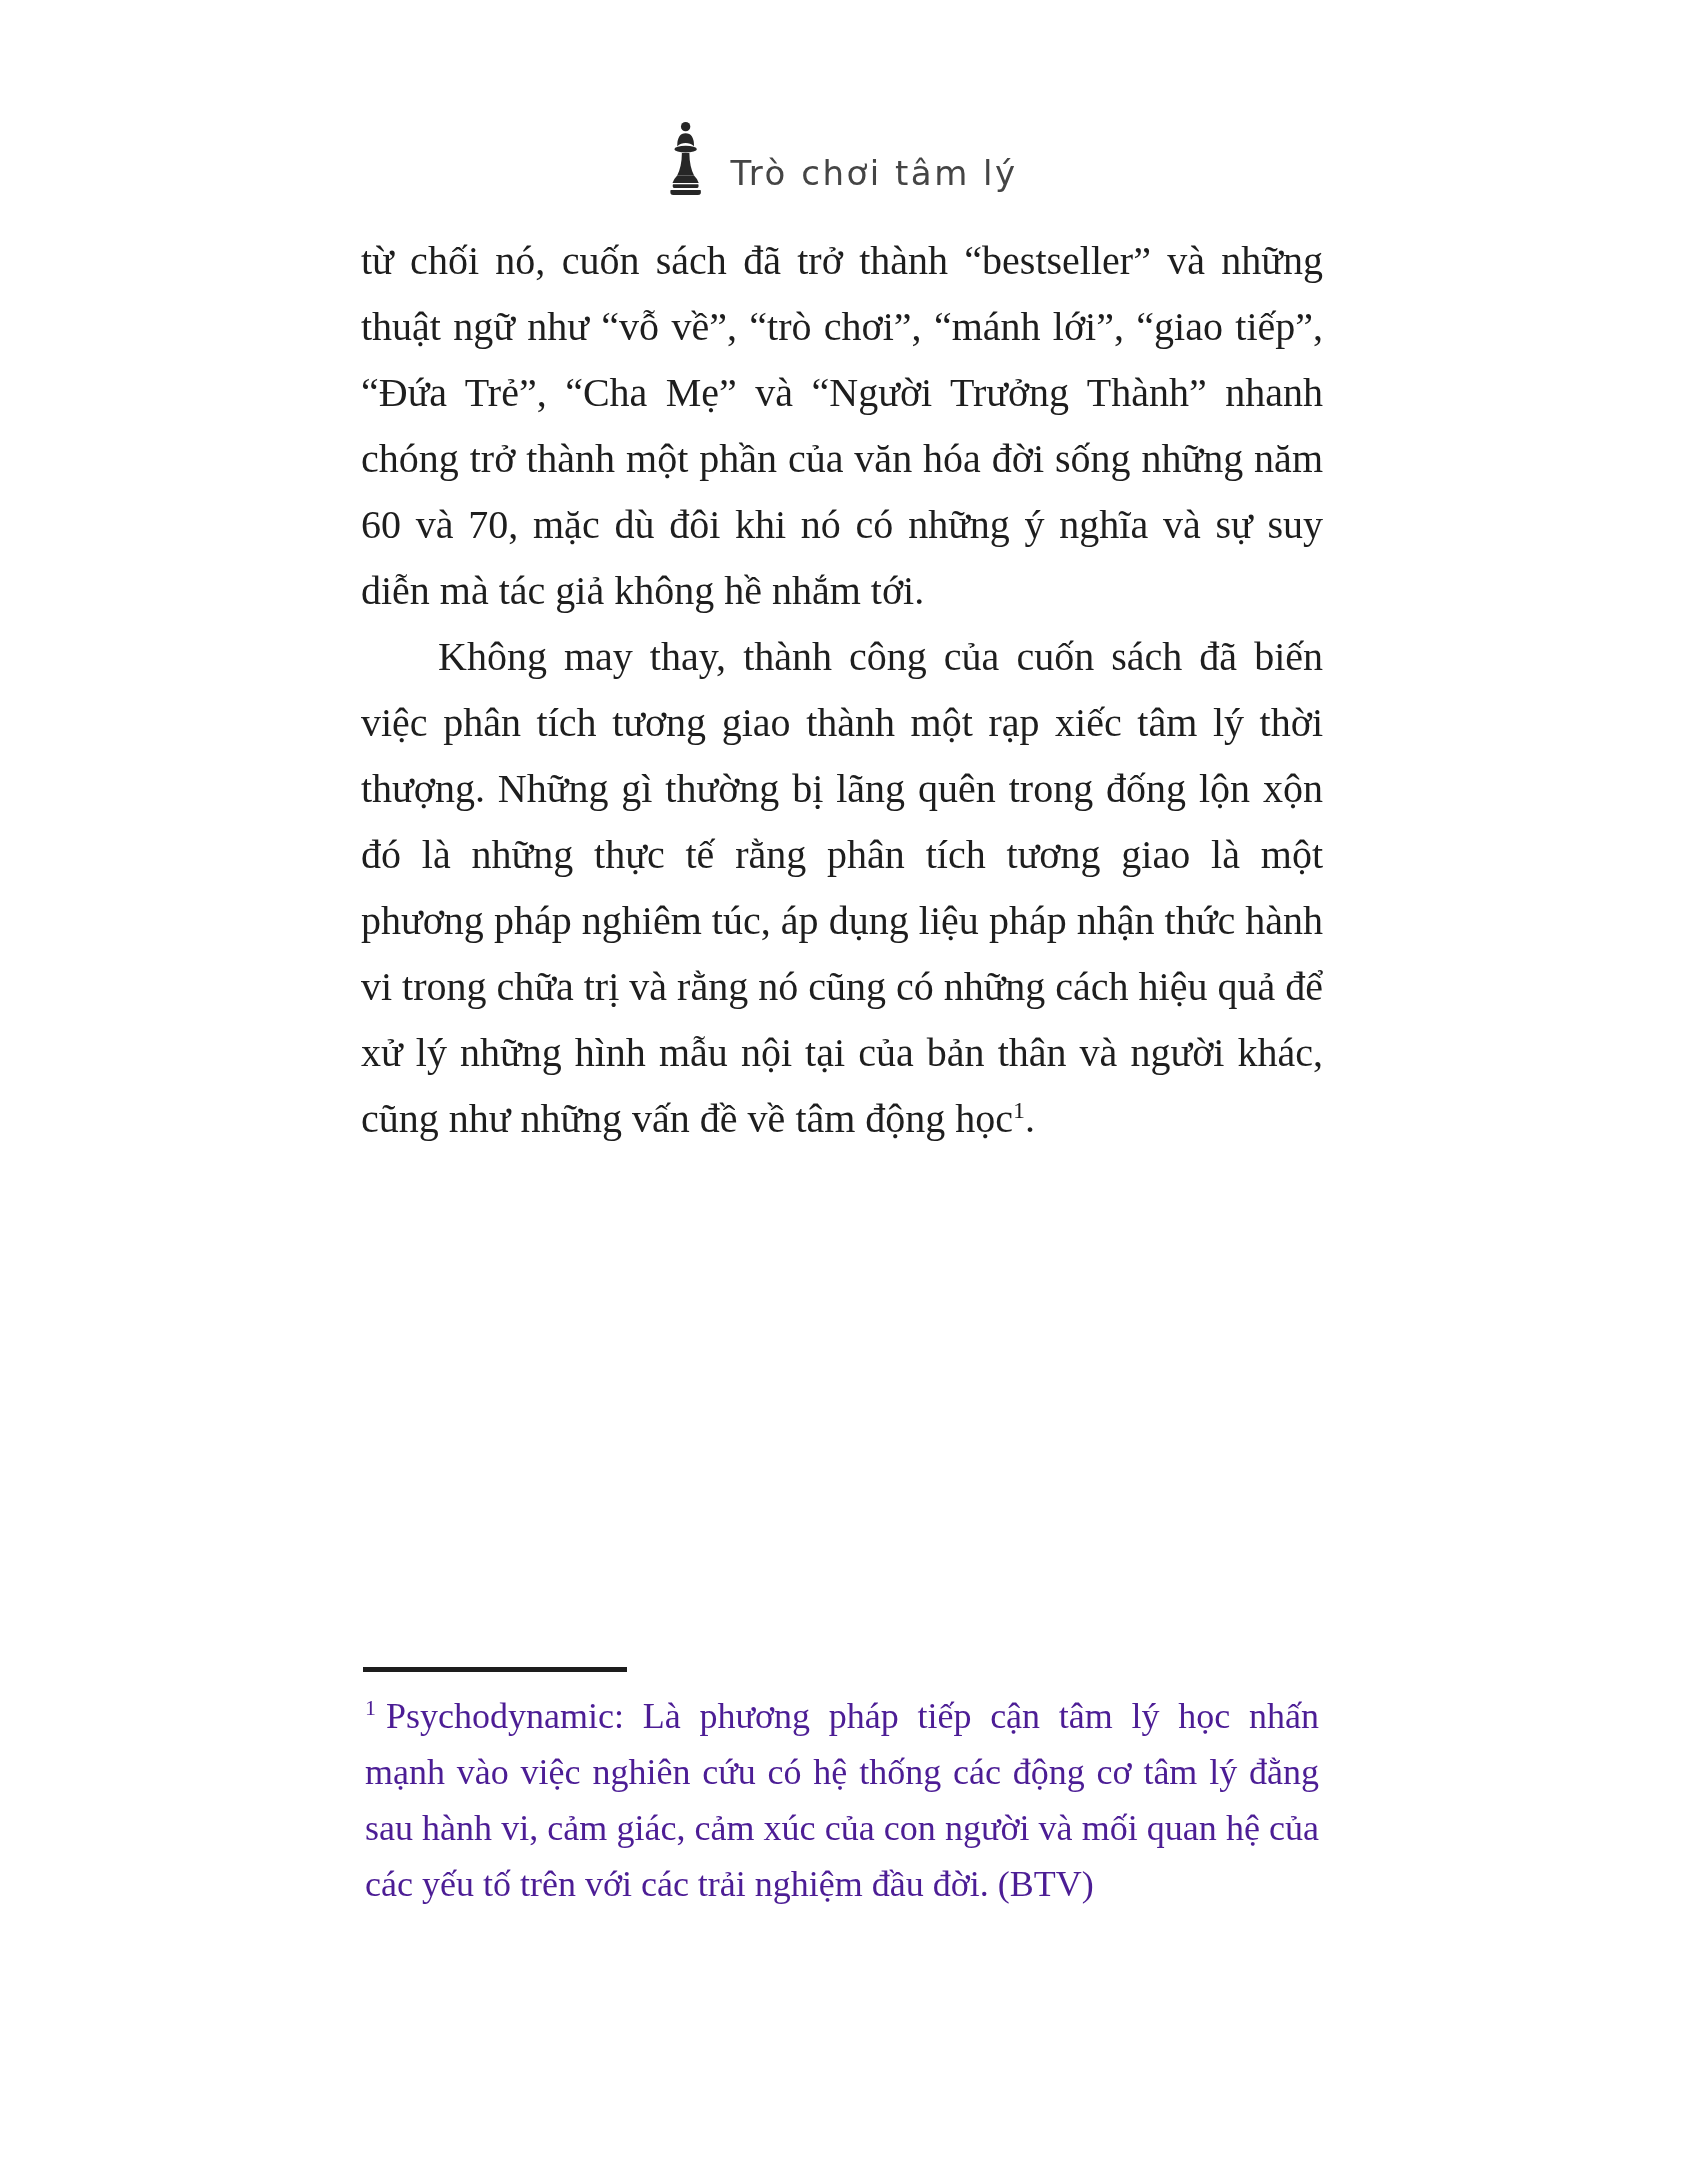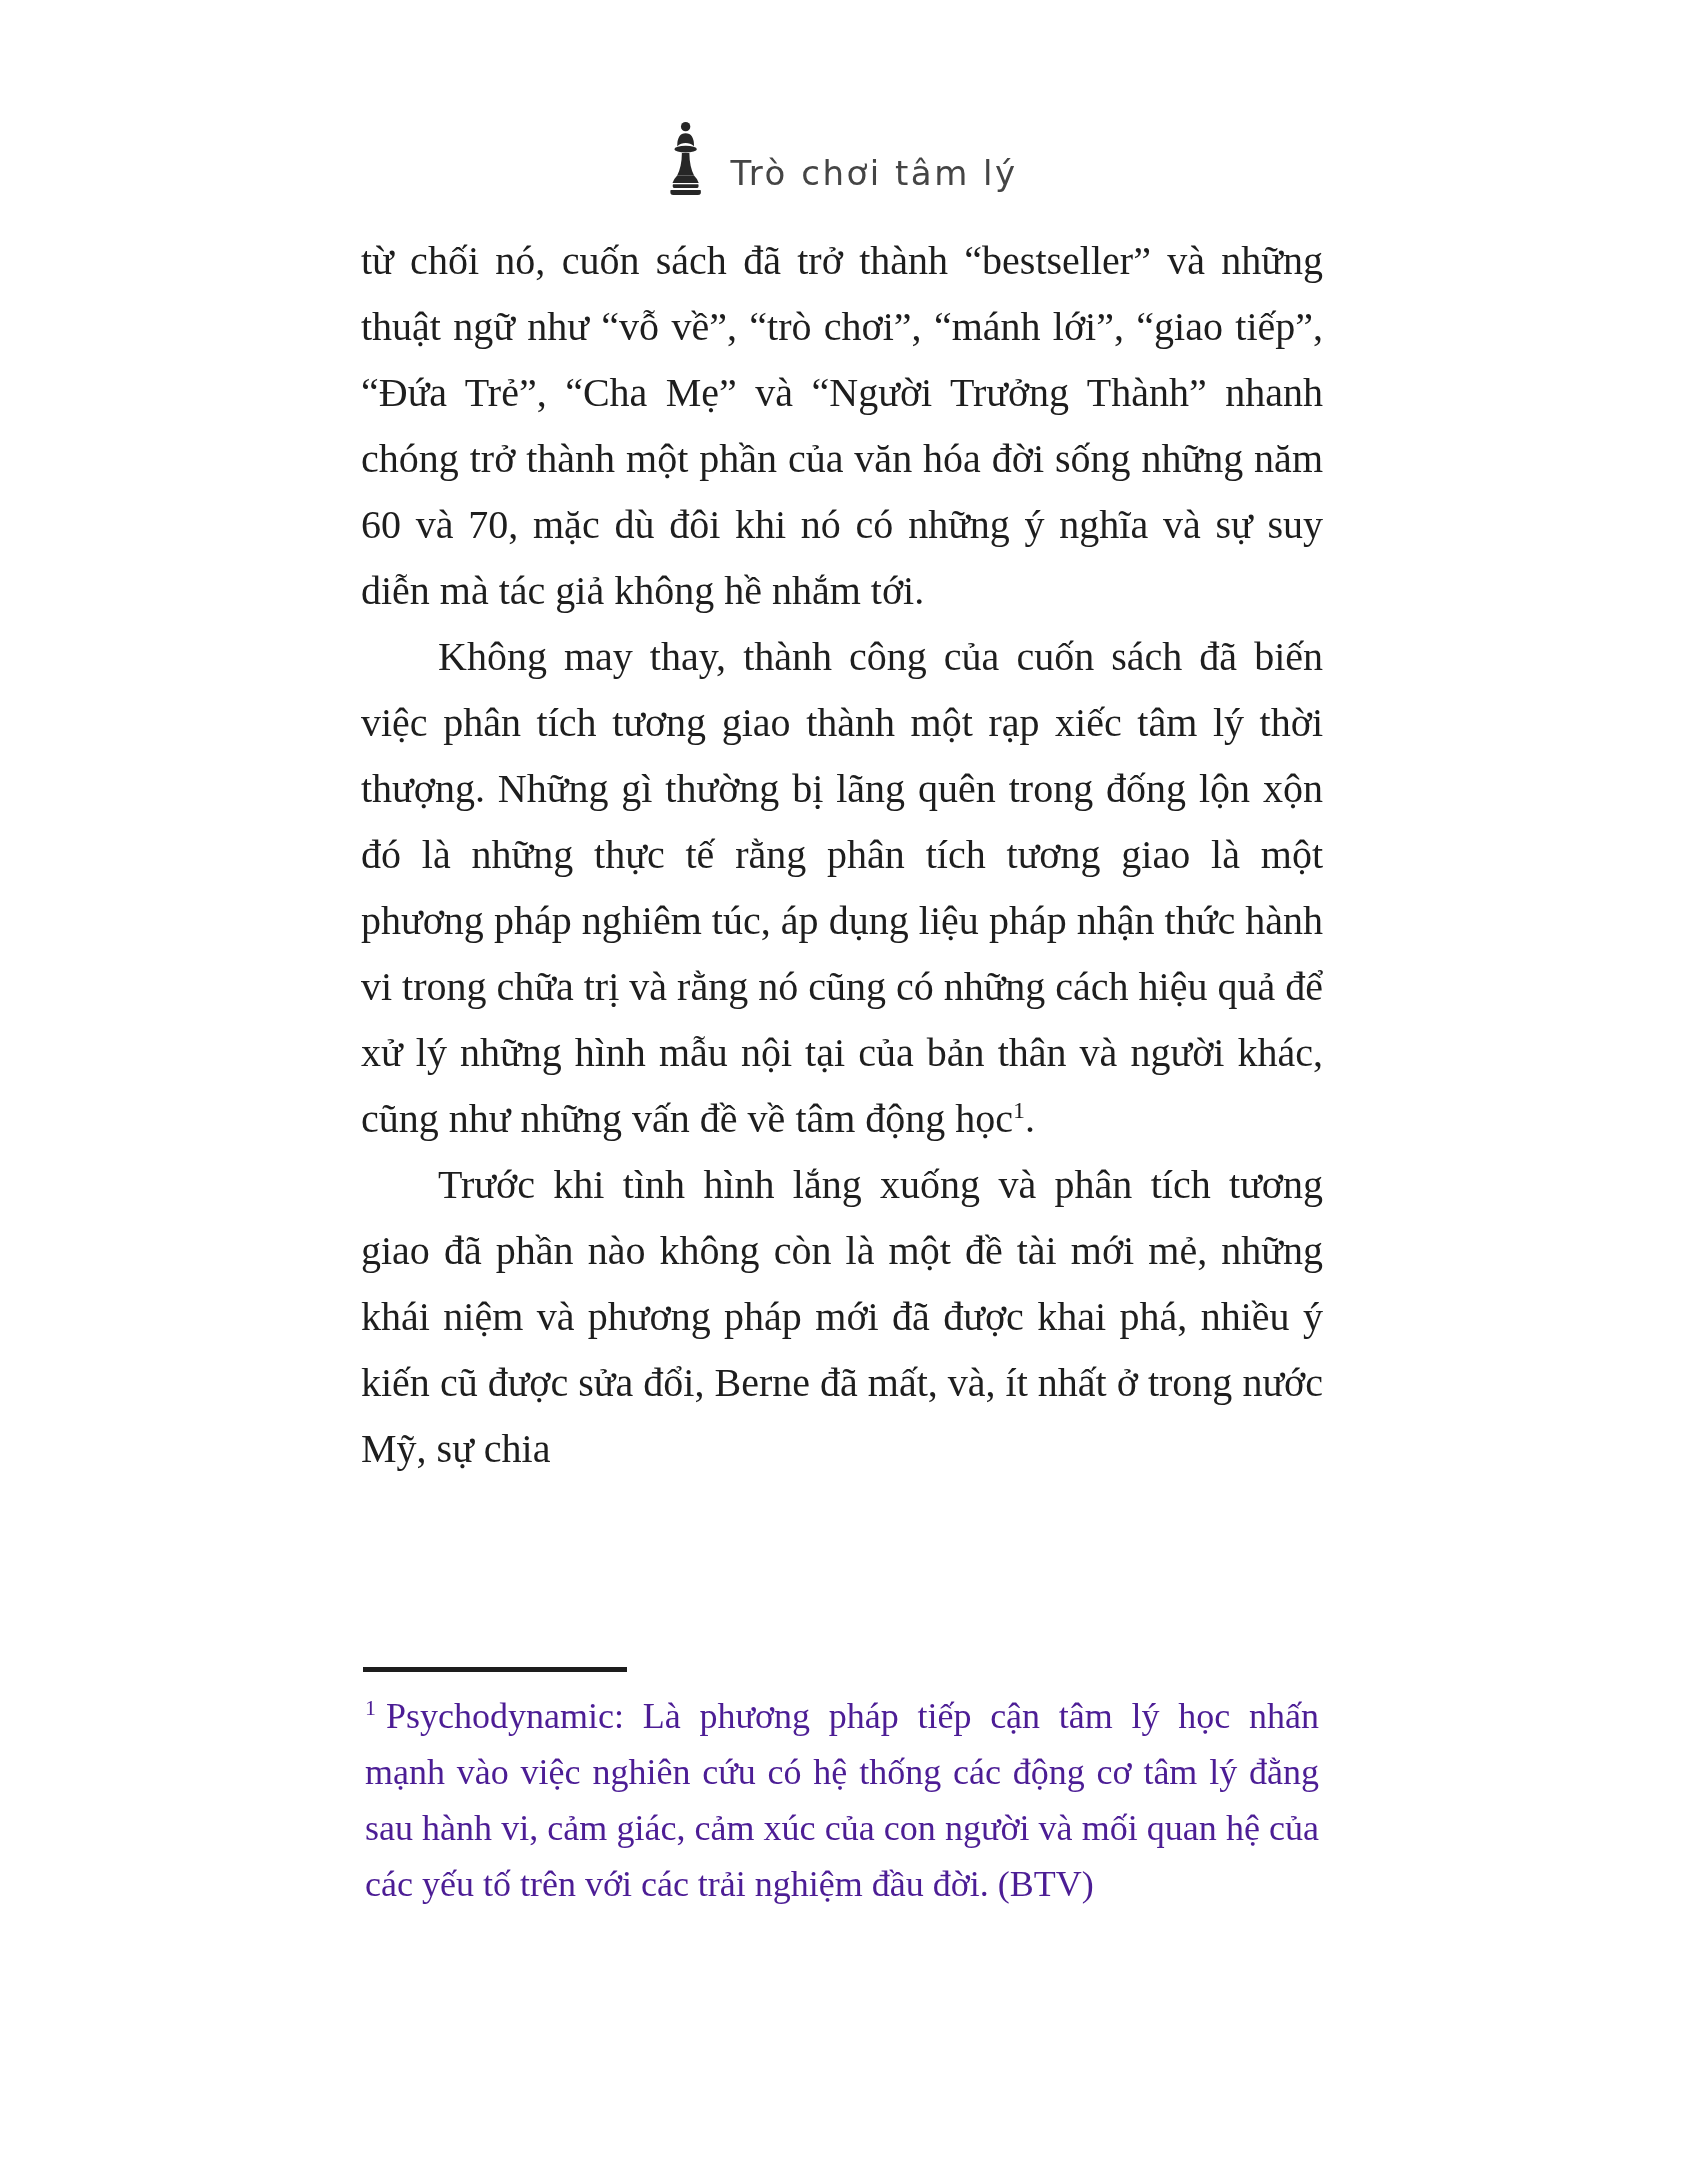--- a/index.html
+++ b/index.html
@@ -115,21 +115,20 @@
         <path d="M8.5 67.5 Q7.5 70.5 9.5 71.5 L34.5 71.5 Q36.5 70.5 35.5 67.5 Z"></path>
         <path d="M6 73.5 L38 73.5 Q39.5 79 35 79 L9 79 Q4.5 79 6 73.5 Z"></path>
       </svg>
     </span>
     <span class="header-title">Trò chơi tâm lý</span>
   </header>
 
   <main class="text-block">
     <p class="para no-indent"><span>từ chối nó, cuốn sách đã trở thành “bestseller” và những thuật ngữ như “vỗ về”, “trò chơi”, “mánh lới”, “giao tiếp”, “Đứa Trẻ”, “Cha Mẹ” và “Người Trưởng Thành” nhanh chóng trở thành một phần của văn hóa đời sống những năm 60 và 70, mặc dù đôi khi nó có những ý nghĩa và sự suy diễn mà tác giả không hề nhắm tới.</span></p>
     <p class="para"><span>Không may thay, thành công của cuốn sách đã biến việc phân tích tương giao thành một rạp xiếc tâm lý thời thượng. Những gì thường bị lãng quên trong đống lộn xộn đó là những thực tế rằng phân tích tương giao là một phương pháp nghiêm túc, áp dụng liệu pháp nhận thức hành vi trong chữa trị và rằng nó cũng có những cách hiệu quả để xử lý những hình mẫu nội tại của bản thân và người khác, cũng như những vấn đề về tâm động học</span><sup class="fn-ref">1</sup><span>.</span></p>
-    <p class="para"><span>Trước khi tình hình lắng xuống và phân tích tương giao đã phần nào không còn là một đề tài mới mẻ, những khái niệm và phương pháp mới đã được khai phá, nhiều ý kiến cũ được sửa đổi, Berne đã mất, và, ít nhất ở trong nước Mỹ, sự chia</span></p>
   </main>
 
   <footer class="footnote-area">
     <div class="footnote-rule"></div>
     <p class="footnote-text"><sup class="fn-marker">1</sup><span>Psychodynamic: Là phương pháp tiếp cận tâm lý học nhấn mạnh vào việc nghiên cứu có hệ thống các động cơ tâm lý đằng sau hành vi, cảm giác, cảm xúc của con người và mối quan hệ của các yếu tố trên với các trải nghiệm đầu đời. (BTV)</span></p>
   </footer>
 
   <div class="page-number">10</div>
 
 </div>

